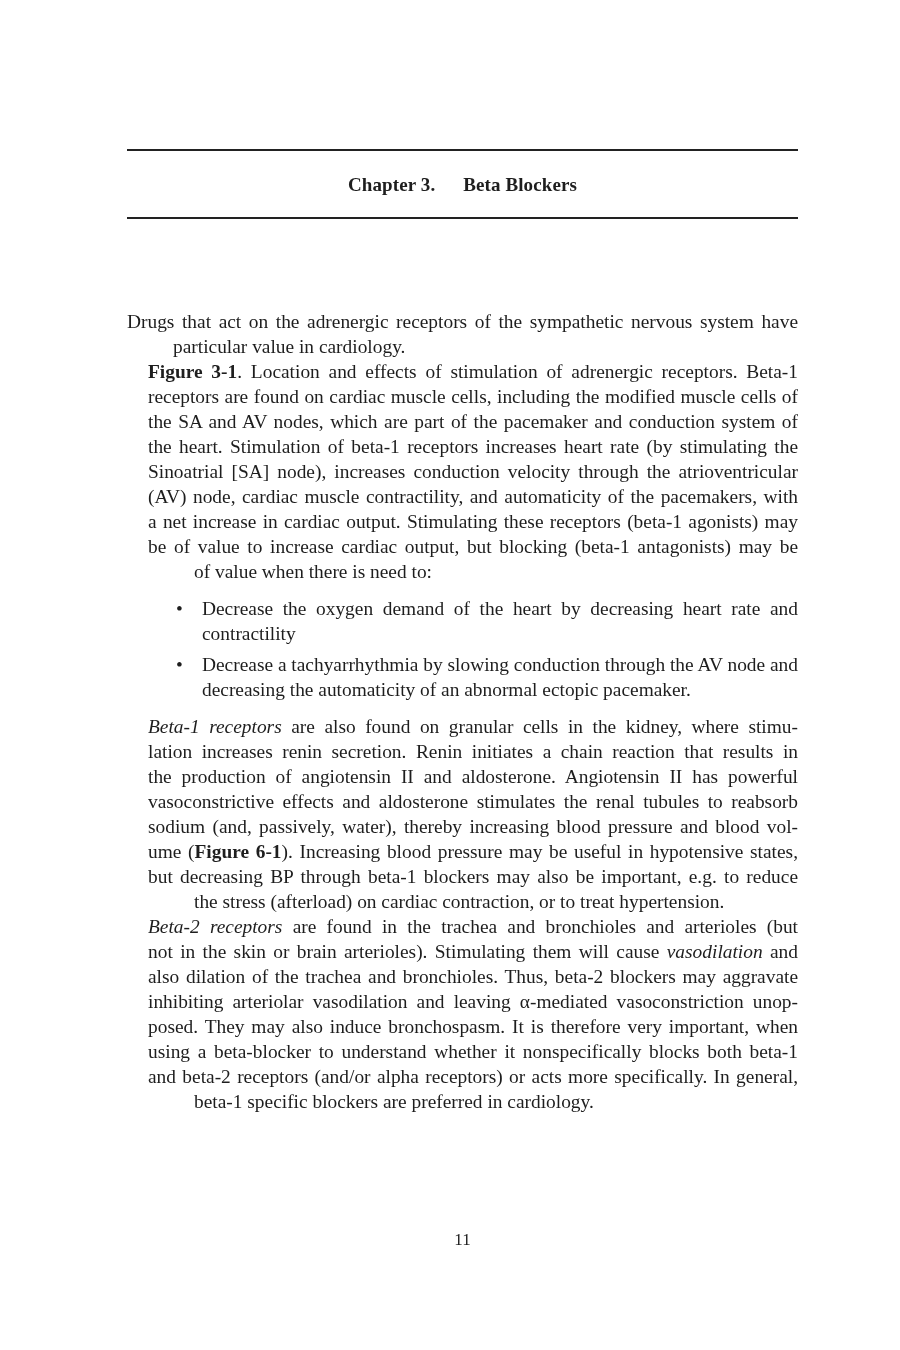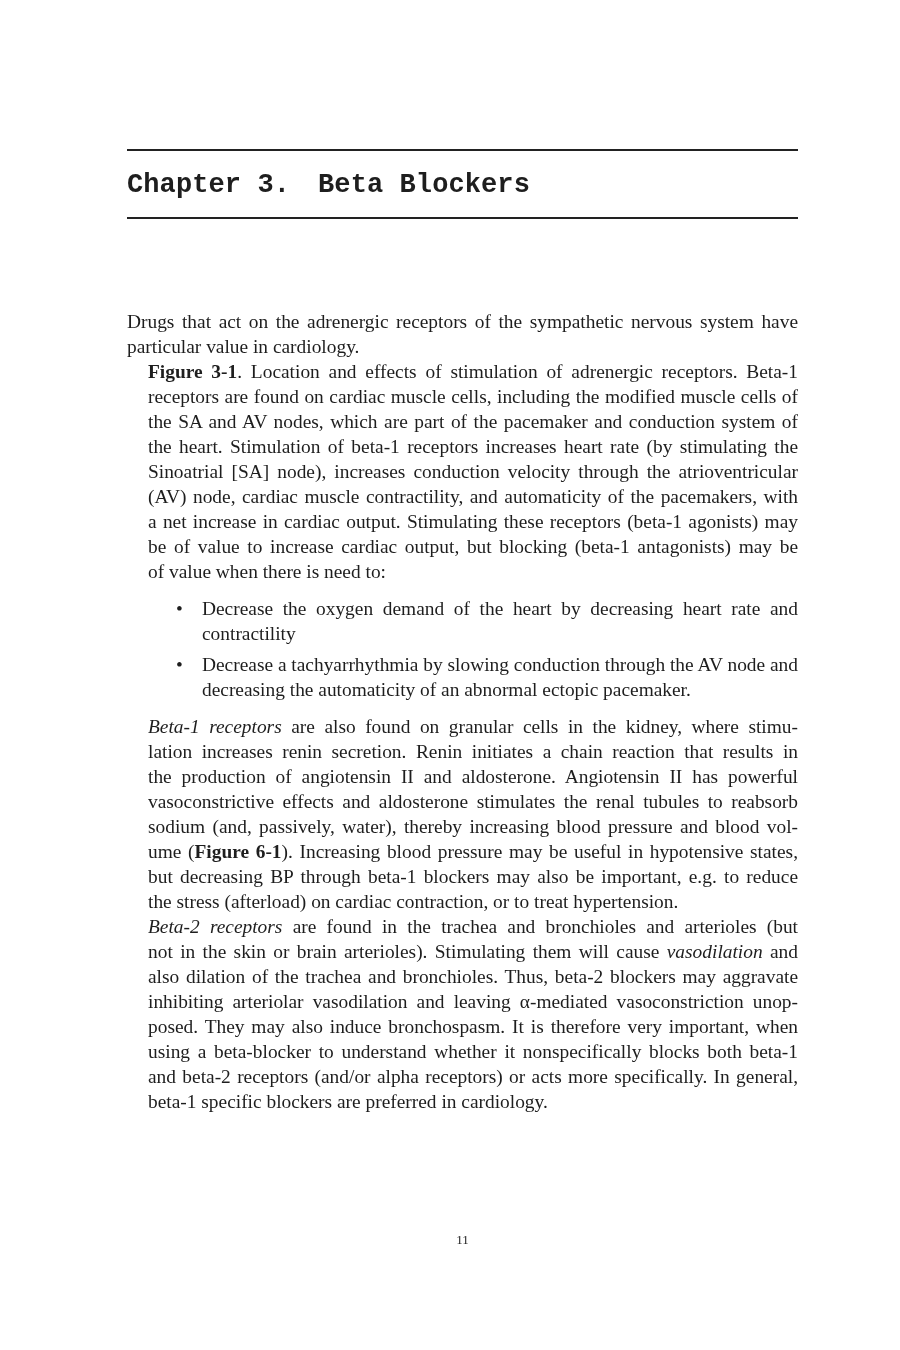--- a/index.html
+++ b/index.html
@@ -7,41 +7,40 @@
     width: 900px; height: 1350px; position: relative; overflow: hidden;
     font-family: "Liberation Serif", "DejaVu Serif", serif;
     color: #1e1e1e;
   }
   .page { position: absolute; left: 127px; top: 0; width: 671px; }
   .rule { position: absolute; left: 0; width: 671px; height: 2px; background: #222; }
   .rule.top { top: 149px; }
   .rule.bottom { top: 217px; }
   .chapter-title {
     position: absolute; top: 168px; left: 0; width: 671px;
-    font-weight: bold; font-size: 27px; line-height: 34px;
+    text-align: center; font-weight: bold; font-size: 19px; line-height: 34px;
     letter-spacing: 0.1px;
-    font-family: Liberation Mono, monospace;
   }
   .chapter-title .gap { display: inline-block; width: 28px; }
   .body-text {
     position: absolute; top: 309px; left: 0; width: 671px;
     font-size: 19.4px; line-height: 25px;
   }
   .para { margin: 0; text-align: justify; text-align-last: left; }
   .para.indent { text-indent: 21px; }
   .line { display: block; text-align: justify; text-align-last: justify; white-space: nowrap; }
-  .line.last { text-align-last: left; }
+  .line.last { text-align-last: left; margin-left: 46px; }
   .bullets { list-style: none; margin: 12px 0 12px 0; padding: 0 0 0 75px; }
   .bullets li { position: relative; margin-bottom: 6px; text-align: justify; }
   .bullets li .dot { position: absolute; left: -26px; top: 0; }
   b { font-weight: bold; }
   i { font-style: italic; }
   .page-number {
     position: absolute; top: 1229px; left: 0; width: 671px; text-align: center;
-    font-size: 13px; line-height: 22px;
+    font-size: 17px; line-height: 22px;
   }
 </style>
 </head>
 <body>
 
 <div class="page">
   <div class="rule top"></div>
   <h1 class="chapter-title" style="margin:0;">
     <span>Chapter 3.</span><span class="gap"></span><span>Beta Blockers</span>
   </h1>

